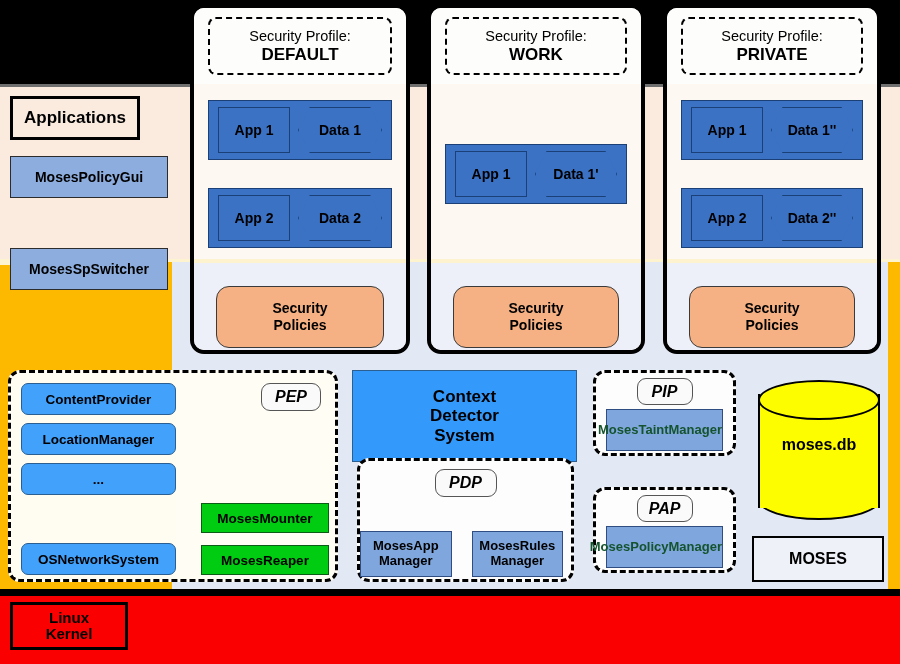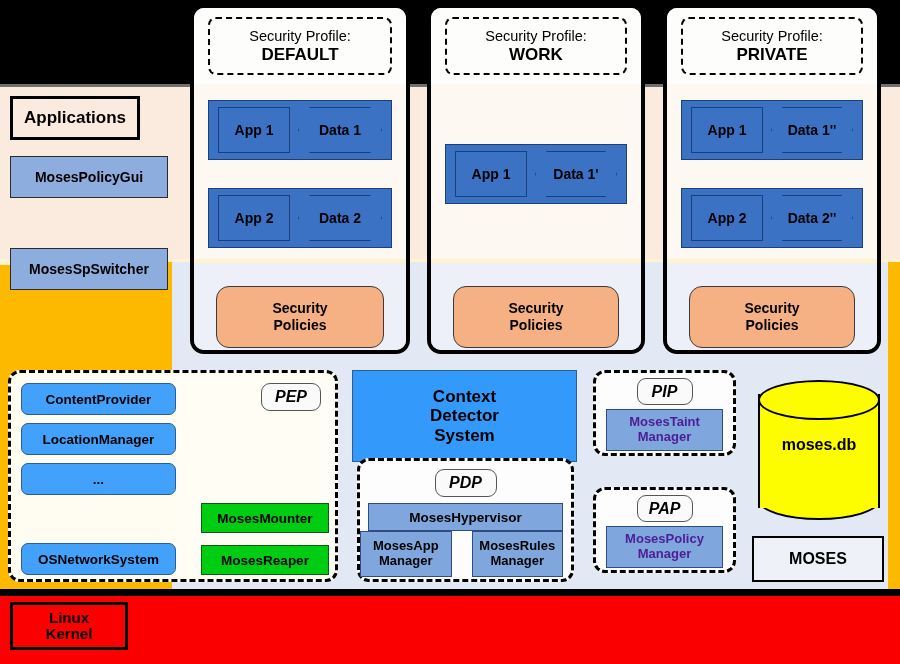--- a/index.html
+++ b/index.html
@@ -175,22 +175,22 @@
     position:absolute;left:593px;width:143px;height:86px;
     border:3px dashed #000;border-radius:12px;background:#fdfdfd;
     box-sizing:border-box;
   }
   #pip-group{top:370px;}
   #pap-group{top:487px;}
   .tag-mid{left:50%;transform:translateX(-50%);top:5px;width:56px;height:27px;}
   .pxp-chip{
     position:absolute;left:10px;right:10px;top:36px;height:42px;
     background:#7fa7dd;border:1px solid #2f4d80;
-    display:flex;flex-direction:column;align-items:center;justify-content:center;
-    font-size:13px;font-weight:bold;color:#4c1d95;line-height:1.15;text-align:center;
+    display:flex;flex-direction:row;align-items:center;justify-content:flex-end;
+    font-size:13px;font-weight:bold;color:#14532d;line-height:1.15;text-align:center;
     box-sizing:border-box;
   }
 
   
   #db-cyl{position:absolute;left:758px;top:380px;width:122px;height:142px;}
   #db-body{
     position:absolute;left:0;top:14px;width:122px;height:114px;
     background:#fdfd00;border-left:2px solid #000;border-right:2px solid #000;
     box-sizing:border-box;
   }
@@ -358,21 +358,20 @@
   </div>
 
   <div id="context-box">
     <span>Context</span>
     <span>Detector</span>
     <span>System</span>
   </div>
 
   <div id="pdp-group">
     <div class="tag-pill" id="tag-pdp">PDP</div>
-    <div id="hypervisor">MosesHypervisor</div>
     <div id="mgr-row">
       <div class="mgr">
         <span>MosesApp</span>
         <span>Manager</span>
       </div>
       <div class="mgr">
         <span>MosesRules</span>
         <span>Manager</span>
       </div>
     </div>

